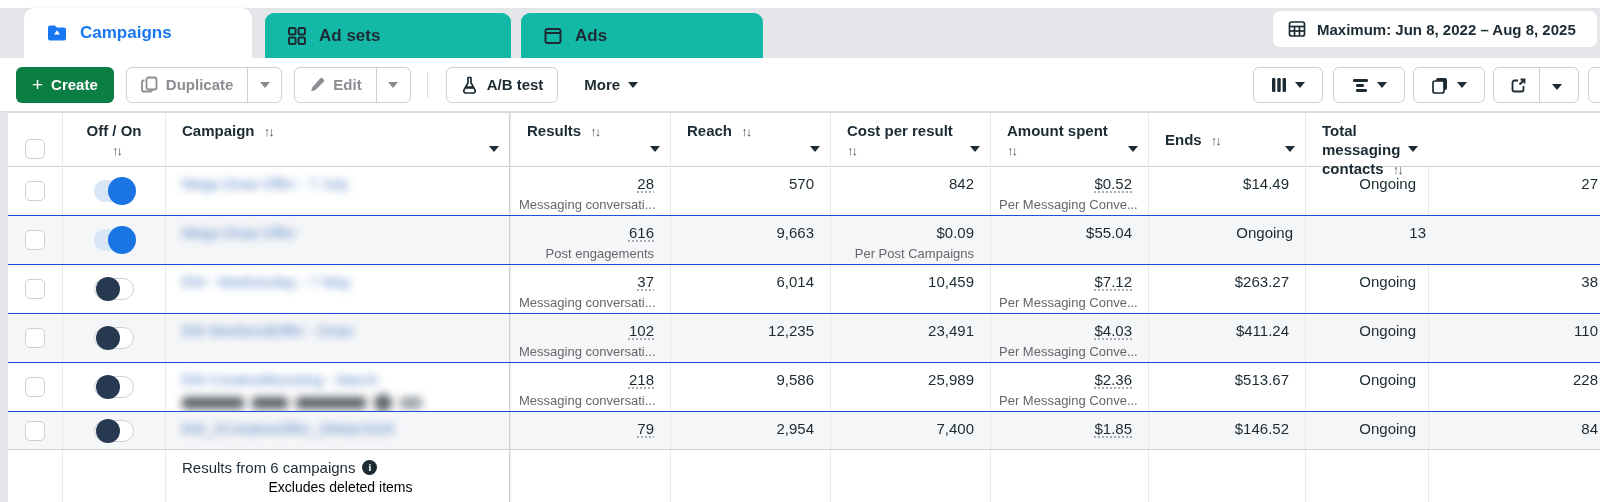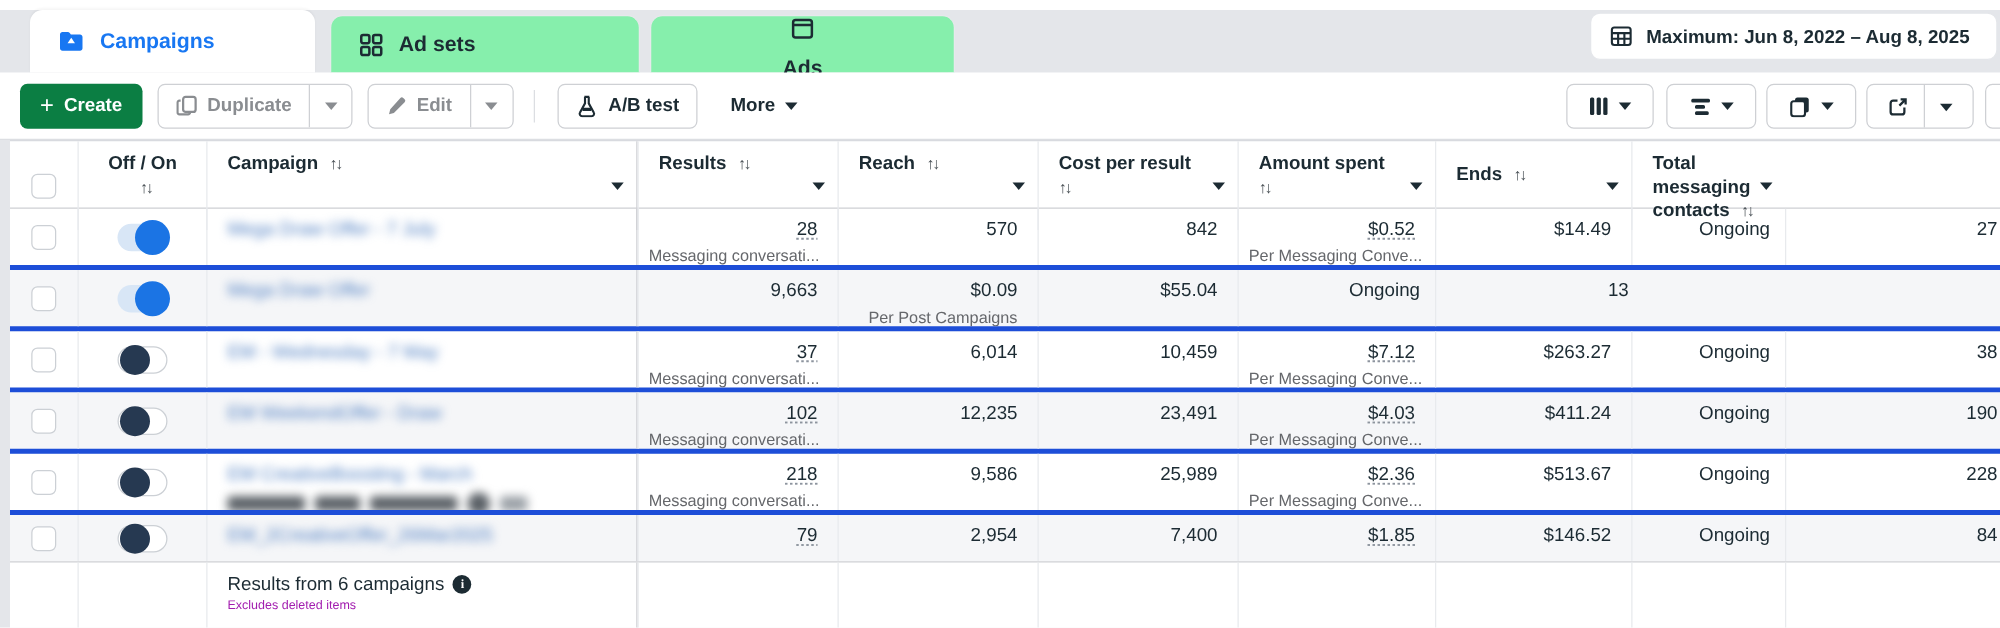--- a/index.html
+++ b/index.html
@@ -12,27 +12,27 @@
     color:#1c2b33;
   }
   
   .topstrip { position:absolute; top:0; left:0; width:1600px; height:8px; background:#fff; }
 
   
   .tabbar { position:absolute; top:8px; left:0; width:1600px; height:50px; }
   .tab {
     position:absolute; top:4px; height:46px; border-radius:10px 10px 0 0;
     display:flex; align-items:center; gap:12px; padding:0 22px;
-    font-size:17px; font-weight:700; cursor:pointer; background:#86efac;
+    font-size:17px; font-weight:700; cursor:pointer; background:#14b8a6;
     border:1px solid #e7e9ec; border-bottom:none;
   }
   .tab.active { background:#fff; color:#1877f2; top:0; height:50px; border:none; box-shadow:0 -1px 2px rgba(0,0,0,.04); }
   .tab-campaigns { left:24px; width:228px; }
   .tab-adsets   { left:264px; width:248px; }
-  .tab-ads      { left:520px; width:244px;flex-direction:column; }
+  .tab-ads      { left:520px; width:244px; }
   .tab .ticon { display:flex; align-items:center; }
   .datebtn {
     position:absolute; top:2px; left:1272px; width:326px; height:38px;
     background:#fff; border-radius:8px; border:1px solid #e4e6ea;
     display:flex; align-items:center; gap:10px; padding:0 14px;
     font-size:15px; font-weight:700; cursor:pointer;
   }
 
   
   .toolbar { position:absolute; top:58px; left:0; width:1600px; height:54px; background:#fff;
@@ -58,21 +58,21 @@
   .thead { height:54px; border-bottom:1px solid #ced0d4; }
   .th { position:relative; padding:8px 22px 6px 16px; font-size:15px; font-weight:700; color:#1c2b33; line-height:19px; border-left:1px solid #e8eaed; }
   .th:first-child { border-left:none; }
   .sort { font-size:13px; color:#4b5257; font-weight:400; letter-spacing:-2px; margin-left:5px; }
   .hcaret { position:absolute; right:10px; top:50%; margin-top:-3px; }
   .th-check { display:flex; align-items:center; justify-content:center; padding:0; }
   .th-toggle { text-align:center; padding-left:6px; padding-right:6px; }
   .th-campaign { border-right:1px solid #ced0d4; }
   .checkbox { width:20px; height:20px; border:1.5px solid #ccd0d5; border-radius:5px; background:#fff; cursor:pointer; }
 
-  .trow { height:49px; border-bottom:4px solid #1d4ed8; }
+  .trow { height:49px; border-bottom:1px solid #1d4ed8; }
   .trow.alt { background:#f5f6f8; }
   .trow.clip { height:37px; overflow:hidden; border-bottom:none; }
   .cell { border-left:1px solid #e8eaed; overflow:hidden; }
   .cell:first-child { border-left:none; }
   .c-check { display:flex; align-items:center; justify-content:center; }
   .c-toggle { display:flex; align-items:center; justify-content:center; }
   .c-name { padding:8px 10px 0 16px; border-right:1px solid #ced0d4; }
   .cname { font-size:15px; font-weight:400; color:#4f7fc2; white-space:nowrap; filter:blur(4px); user-select:none; }
   .badges { display:flex; align-items:center; gap:8px; margin-top:6px; filter:blur(4px); }
   .chip { background:#5a6066; height:12px; border-radius:3px; display:inline-block; }
@@ -88,21 +88,21 @@
   .toggle.on { background:#d8e6f6; }
   .toggle.on .knob { position:absolute; right:-2px; top:-3px; width:28px; height:28px; border-radius:50%; background:#1b74e4; }
   .toggle.off { background:#fff; border:1px solid #ccd0d5; }
   .toggle.off .knob { position:absolute; left:1px; top:-2px; width:24px; height:24px; border-radius:50%; background:#263951; }
 
   
   .tfoot { height:56px; border-top:1px solid #ced0d4; background:#fff; }
   .tfoot .cell { height:100%; }
   .foot-campaign { padding:9px 10px 0 16px; border-right:1px solid #ced0d4; }
   .summary { font-size:15px; color:#1c2b33; display:flex; align-items:center; gap:7px; }
-  .note { font-size:10px; color:#a21caf; margin-top:3px; }
+  .note { font-size:14px; color:#000000; margin-top:3px;text-align:center; }
   .info-icon { width:15px; height:15px; border-radius:50%; background:#1c2b33; color:#fff; font-size:10px; font-weight:700;
                display:inline-flex; align-items:center; justify-content:center; font-family:"Liberation Serif", serif; }
   svg { display:block; }
 </style>
 </head>
 <body>
 
 <div class="topstrip"></div>
 
 <div class="tabbar">
@@ -337,20 +337,24 @@
     <div class="cell c-toggle">
       <div class="toggle on">
             <div class="knob"></div>
           </div>
     </div>
     <div class="cell c-name">
       <div class="cname">Mega Draw Offer</div>
 
     </div>
     <div class="cell num">
+      <div class="val dotted">616</div>
+      <div class="sub">Post engagements</div>
+    </div>
+    <div class="cell num">
           <div class="val">9,663</div>
         </div>
     <div class="cell num">
       <div class="val">$0.09</div>
       <div class="sub">Per Post Campaigns</div>
     </div>
     <div class="cell num">
           <div class="val">$55.04</div>
         </div>
     <div class="cell num" style="padding-right:12px">
@@ -424,21 +428,21 @@
       <div class="val dotted">$4.03</div>
       <div class="sub">Per Messaging Conve...</div>
     </div>
     <div class="cell num">
           <div class="val">$411.24</div>
         </div>
     <div class="cell num" style="padding-right:12px">
           <div class="val">Ongoing</div>
         </div>
     <div class="cell num c-contacts">
-          <div class="val">190</div>
+          <div class="val">110</div>
         </div>
   </div>
       <div class="grid trow">
     <div class="cell c-check">
           <div class="checkbox"></div>
         </div>
     <div class="cell c-toggle">
       <div class="toggle off">
             <div class="knob"></div>
           </div>

